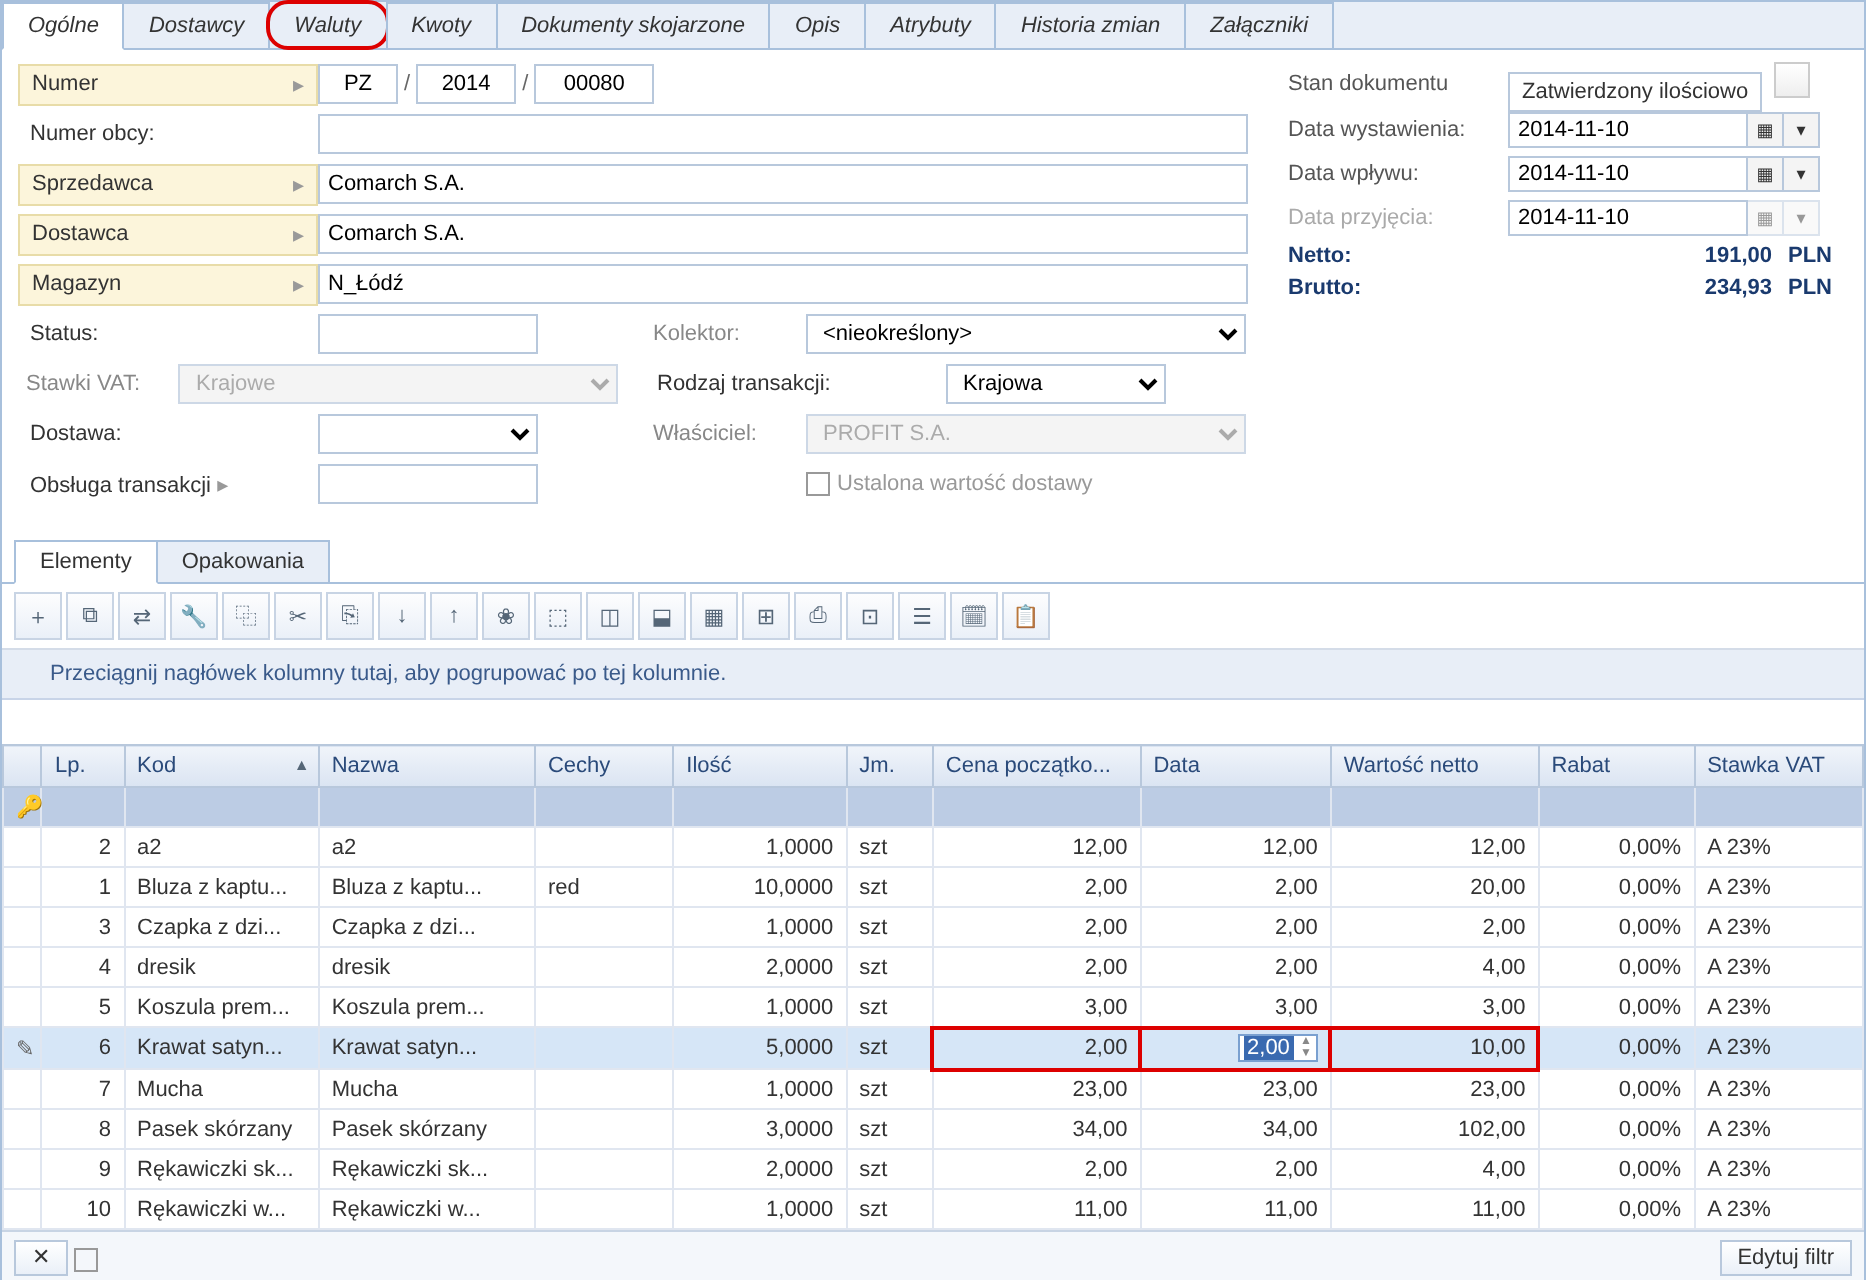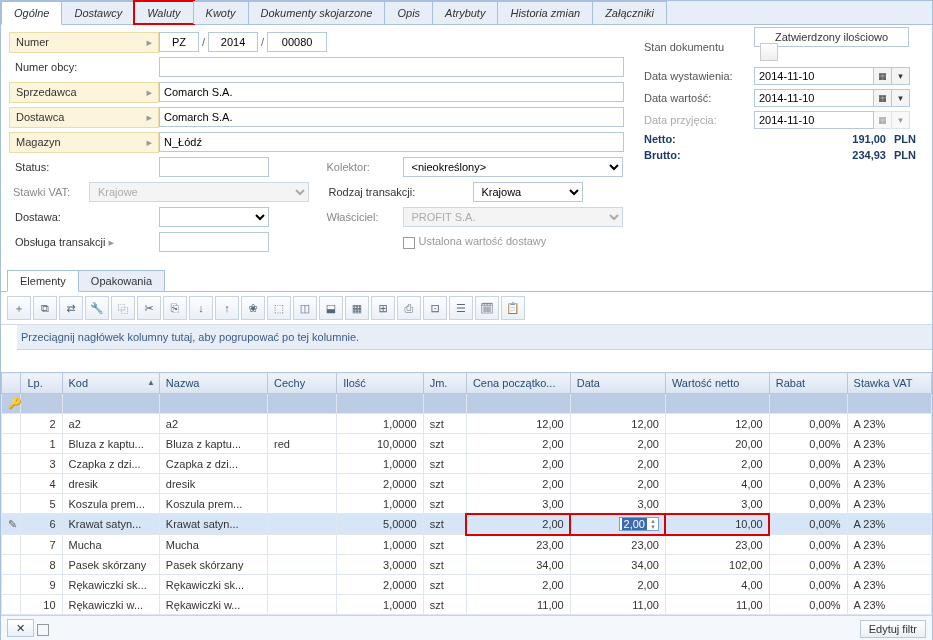--- a/index.html
+++ b/index.html
@@ -3,21 +3,21 @@
 <meta charset="utf-8">
 <style>
 * { box-sizing: border-box; margin: 0; padding: 0; }
 body { font-family: Tahoma, Arial, sans-serif; font-size: 11px; color: #333; background: #fff; width: 933px; }
 .container { border: 1px solid #a8c0dc; background: #fff; }
 
 
 .tabs { display: flex; border-bottom: 1px solid #a8c0dc; background: #e8eef7; }
 .tab { padding: 5px 12px; border: 1px solid #a8c0dc; border-bottom: none; margin-right: -1px; background: #e8eef7; cursor: pointer; font-style: italic; }
 .tab.active { background: #fff; border-bottom: 1px solid #fff; margin-bottom: -1px; }
-.tab.highlight { outline: 2px solid #d00; outline-offset: -1px; }
+.tab.highlight { outline: 2px solid #d00; outline-offset: -1px; border-radius: 10px; }
 
 
 .form-area { display: flex; padding: 6px 8px 10px; gap: 20px; }
 .form-left { flex: 1; }
 .form-right { width: 280px; }
 
 .form-row { display: flex; align-items: center; margin-bottom: 3px; min-height: 22px; }
 .form-row .lbl { width: 150px; padding: 3px 6px; }
 .form-row .lbl.yellow { background: #fcf5db; border: 1px solid #e8dca8; }
 .form-row .lbl .arrow { float: right; color: #999; }
@@ -36,34 +36,34 @@
 
 .r-row { display: flex; align-items: center; margin-bottom: 4px; }
 .r-row .r-lbl { width: 110px; color: #555; }
 .r-row .r-val { flex: 1; }
 .r-row input { border: 1px solid #b8c8dc; padding: 2px 4px; width: 120px; font-size: 11px; }
 .date-wrap { display: flex; align-items: center; }
 .date-wrap .cal { width: 18px; height: 18px; border: 1px solid #b8c8dc; border-left: none; background: #f4f4f4; display: flex; align-items: center; justify-content: center; font-size: 9px; }
 .r-row.bold .r-lbl { font-weight: bold; color: #1a3a6e; }
 .r-row.bold .r-val { font-weight: bold; color: #1a3a6e; text-align: right; padding-right: 8px; }
 .r-row.bold .cur { width: 30px; font-weight: bold; color: #1a3a6e; }
-.status-box { border: 1px solid #b8c8dc; padding: 3px 20px; width: 150px; background: #fff; text-align: center; }
+.status-box { border: 1px solid #b8c8dc; padding: 3px 6px; width: 150px; background: #fff; text-align: center; }
 .book-icon { width: 18px; height: 18px; border: 1px solid #ccc; margin-left: 6px; background: linear-gradient(#fff,#eee); display: inline-block; }
 
 
 .sub-tabs { display: flex; border-bottom: 1px solid #a8c0dc; padding-left: 6px; margin-top: 4px; }
 .sub-tab { padding: 4px 12px; border: 1px solid #a8c0dc; border-bottom: none; background: #e8eef7; cursor: pointer; margin-right: -1px; }
 .sub-tab.active { background: #fff; margin-bottom: -1px; border-bottom: 1px solid #fff; }
 
 
 .toolbar { display: flex; gap: 2px; padding: 4px 6px; border-bottom: 1px solid #d4dce8; }
 .toolbar .btn { width: 24px; height: 24px; border: 1px solid #c8d4e4; background: linear-gradient(#fdfdfe,#eaf0f8); display: flex; align-items: center; justify-content: center; font-size: 11px; cursor: pointer; color: #567; }
 
 
-.group-hint { background: #e8eef7; padding: 6px 4px; color: #3a5a8a; border-bottom: 1px solid #c8d4e8; margin-left: 16px; }
+.group-hint { background: #e8eef7; padding: 6px 24px; color: #3a5a8a; border-bottom: 1px solid #c8d4e8; }
 .grid { width: 100%; border-collapse: collapse; table-layout: fixed; margin-top: 22px; }
 .grid th { background: linear-gradient(#f0f4fa,#dae4f2); border: 1px solid #b8c8dc; padding: 4px 6px; text-align: left; font-weight: normal; color: #2a4a7a; font-size: 11px; position: relative; }
 .grid th .sort { position: absolute; right: 4px; top: 5px; font-size: 8px; color: #567; }
 .grid td { border: 1px solid #e0e6f0; padding: 3px 6px; font-size: 11px; height: 20px; }
 .grid tr.selected td { background: #d6e6f7; }
 .grid .num { text-align: right; }
 .grid .edit-mark { width: 14px; text-align: center; color: #666; }
 .filter-row td { background: #bccce4; height: 18px; }
 .filter-row .key { text-align: center; color: #666; }
 
@@ -178,21 +178,21 @@
       </div>
       <div class="r-row">
         <div class="r-lbl">Data wystawienia:</div>
         <div class="r-val date-wrap">
             <input type="text" value="2014-11-10" style="">
             <span class="cal">▦</span>
             <span class="cal">▾</span>
           </div>
       </div>
       <div class="r-row">
-        <div class="r-lbl">Data wartość:</div>
+        <div class="r-lbl">Data wpływu:</div>
         <div class="r-val date-wrap">
             <input type="text" value="2014-11-10" style="">
             <span class="cal">▦</span>
             <span class="cal">▾</span>
           </div>
       </div>
       <div class="r-row">
         <div class="r-lbl" style="color:#aaa">Data przyjęcia:</div>
         <div class="r-val date-wrap">
             <input type="text" readonly="" value="2014-11-10" style="">

